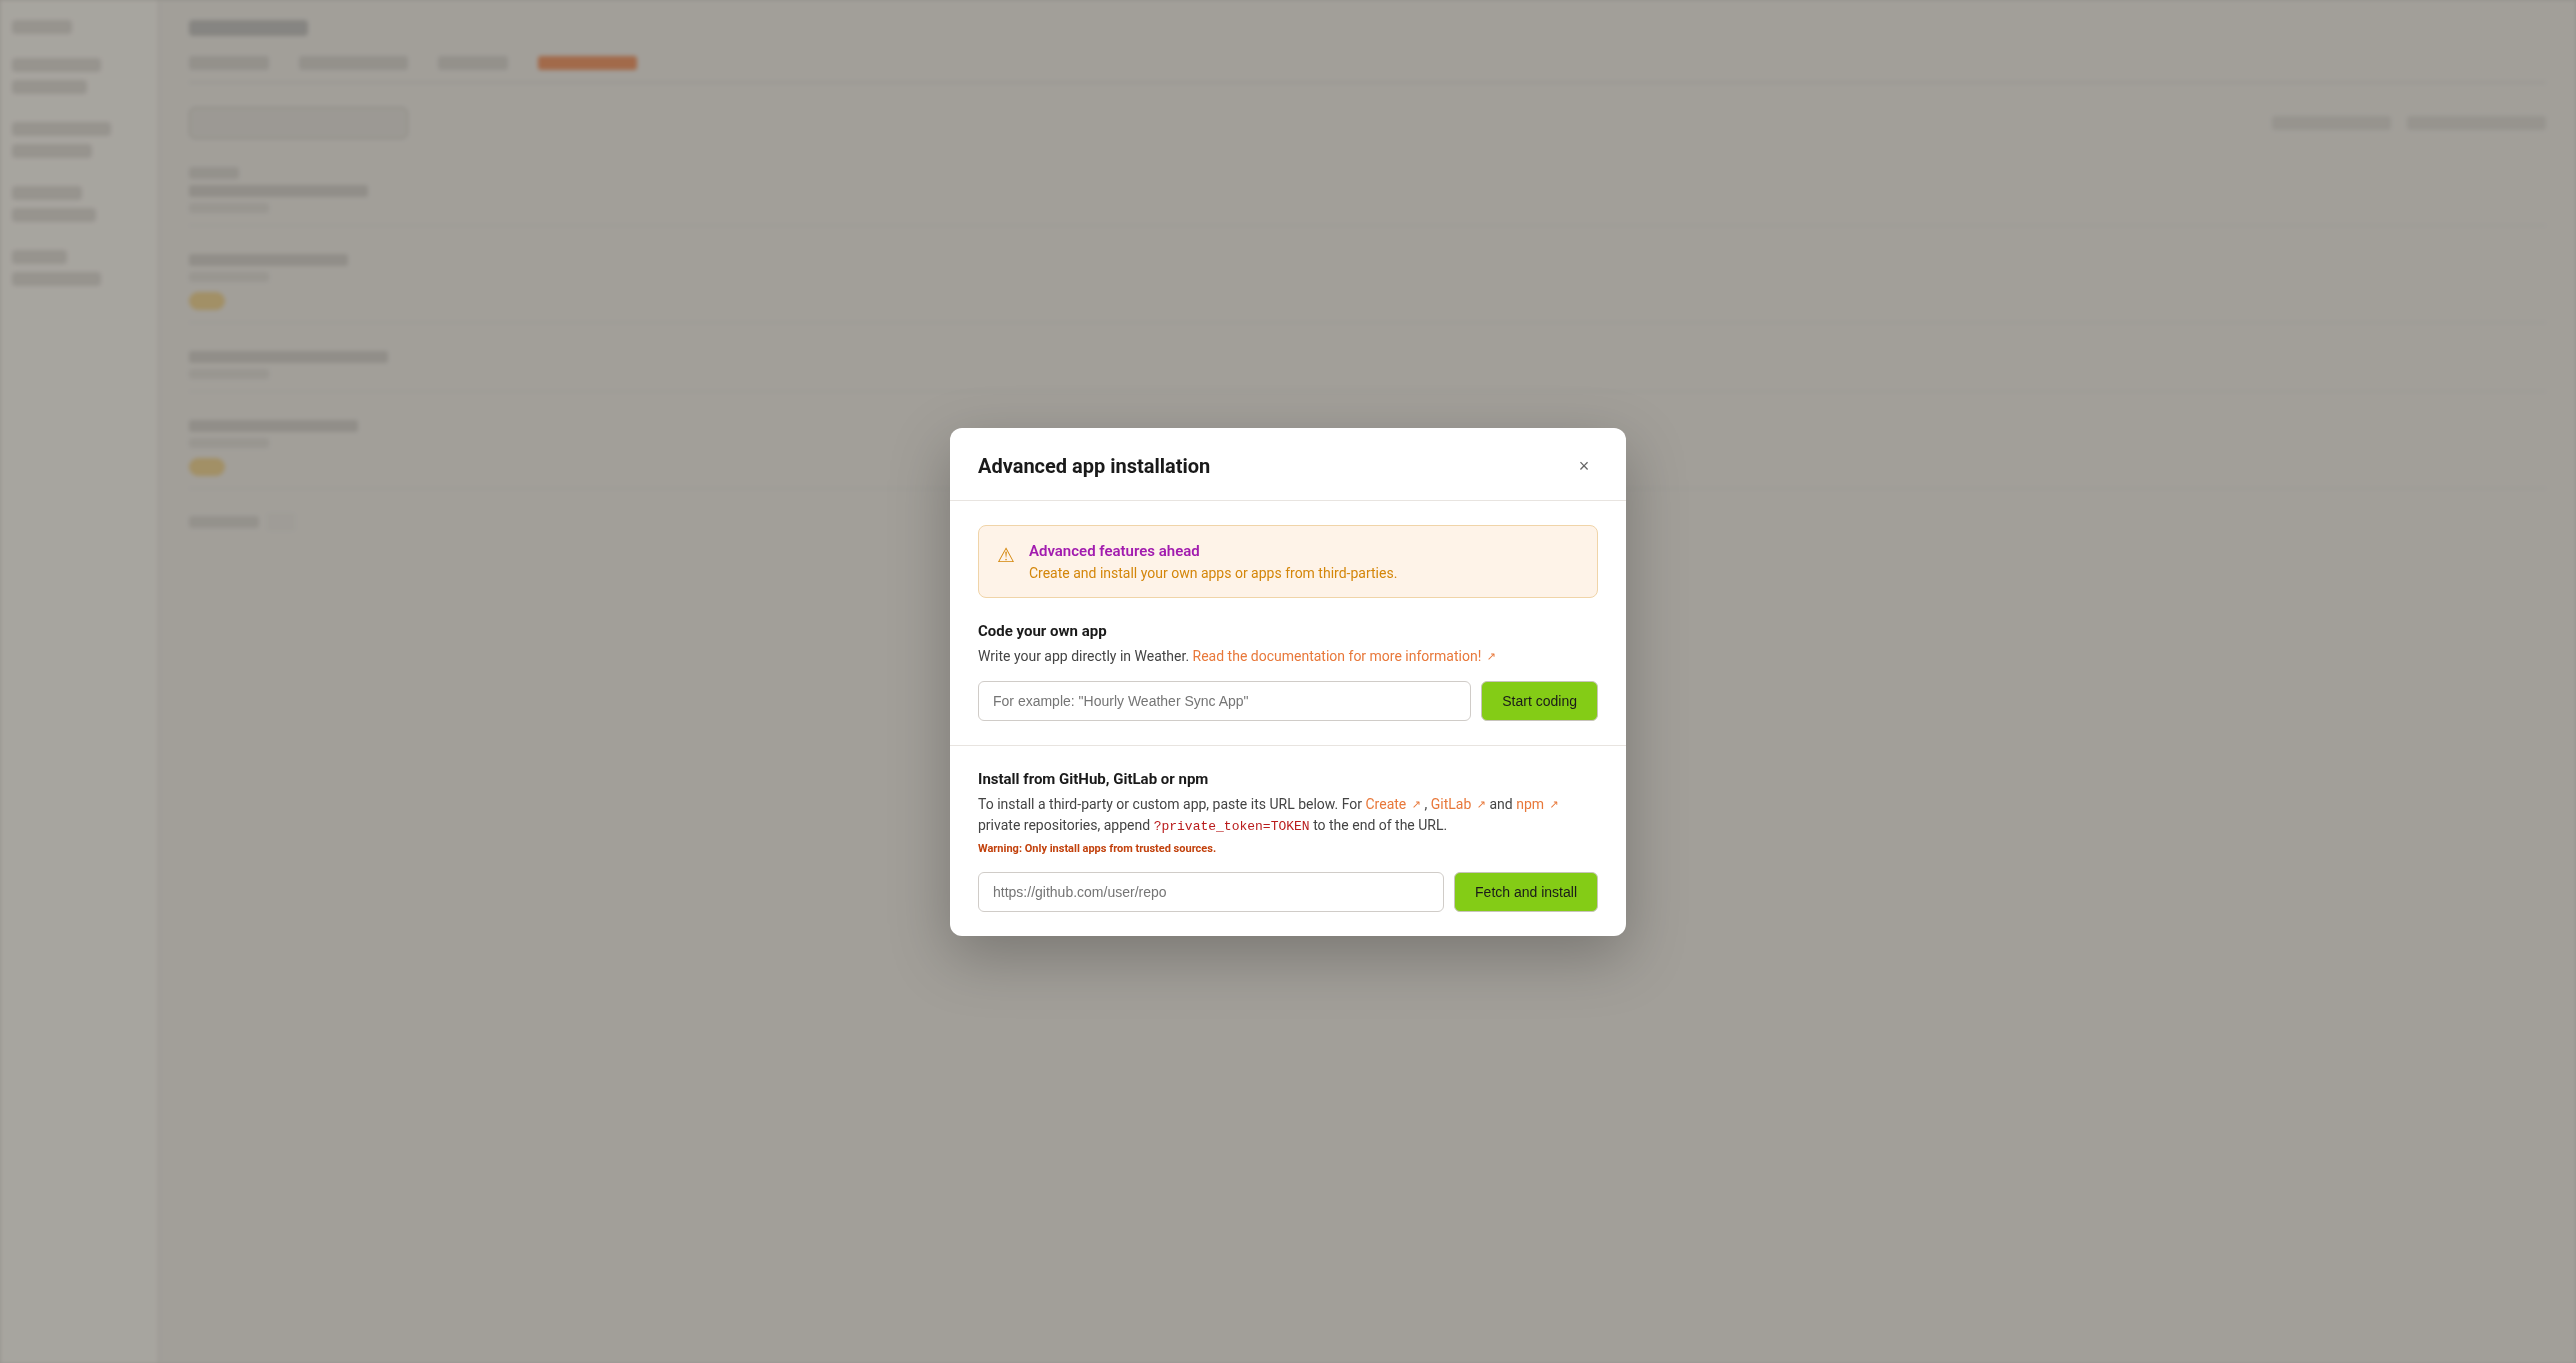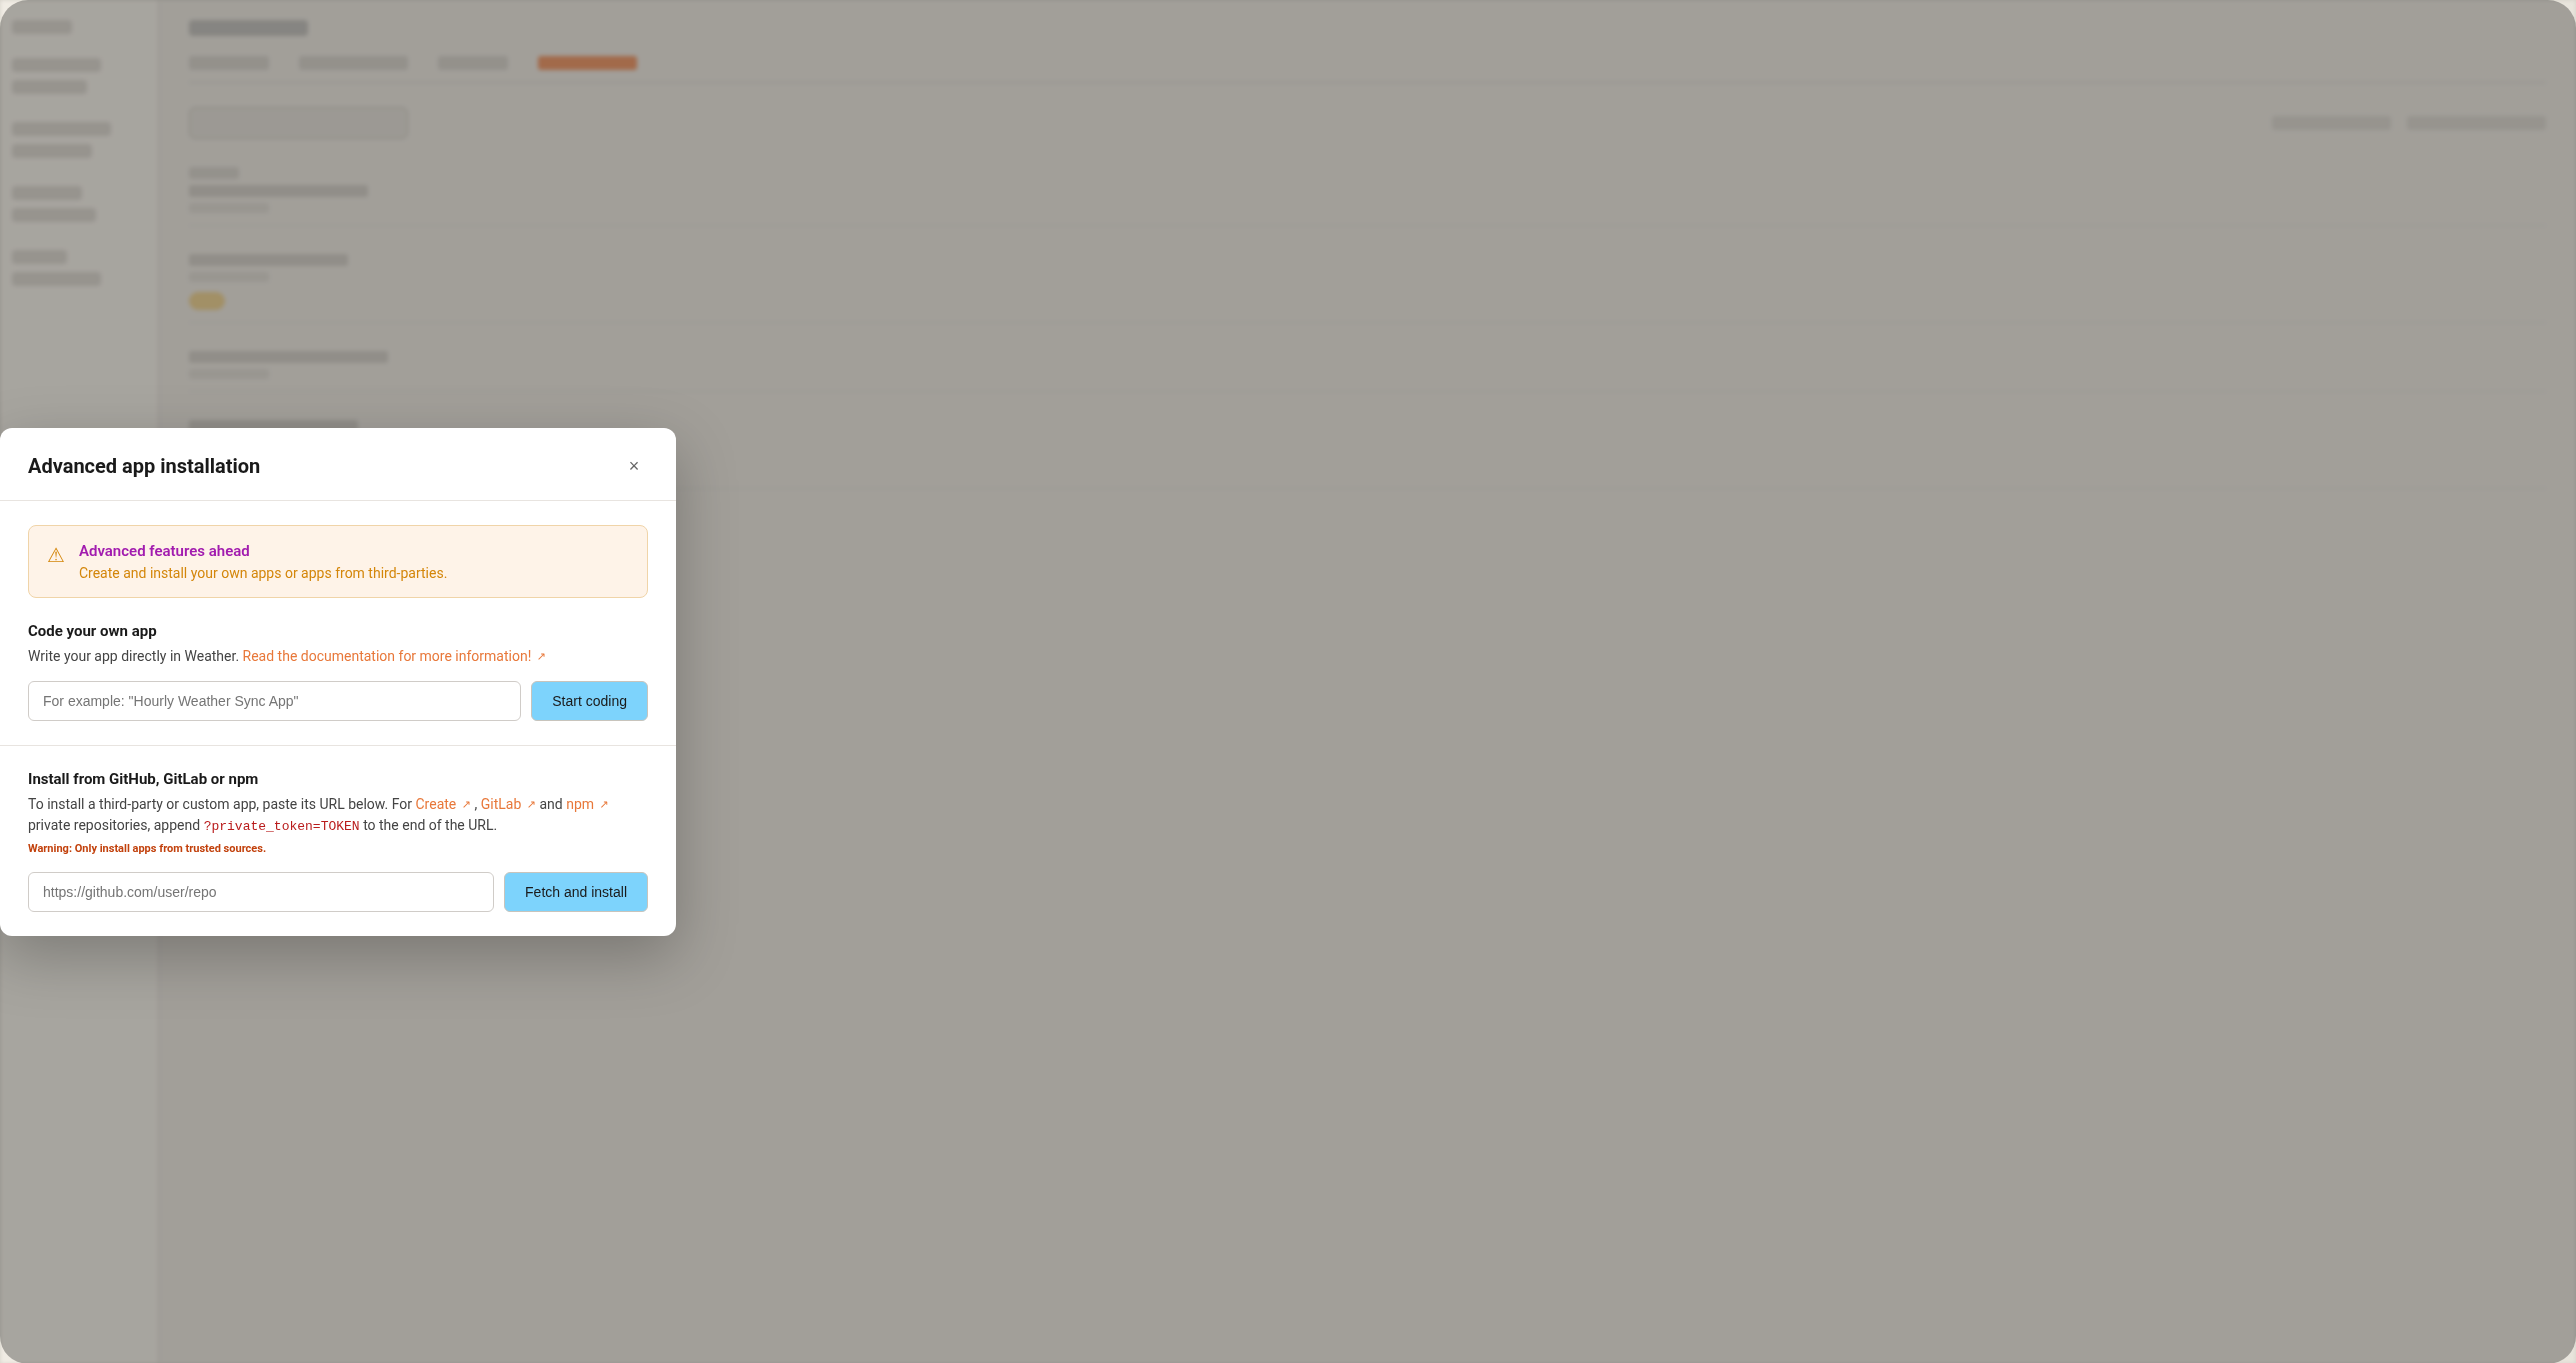--- a/index.html
+++ b/index.html
@@ -111,22 +111,21 @@
       opacity: 0.6;
     }
 
     
     .overlay {
       position: absolute;
       inset: 0;
       background: rgba(0,0,0,0.3);
       display: flex;
       align-items: center;
-      justify-content: flex-start;
-      border-radius: 28px;
+      justify-content: center;
     }
 
     
     .modal {
       background: #ffffff;
       border-radius: 12px;
       width: 676px;
       box-shadow: 0 20px 60px rgba(0,0,0,0.25);
       overflow: hidden;
     }
@@ -247,21 +246,21 @@
       color: #999;
       outline: none;
       background: #fff;
     }
 
     .btn-primary {
       height: 40px;
       padding: 0 20px;
       border: 1.5px solid #c8c4bc;
       border-radius: 6px;
-      background: #7dd3fc;
+      background: #84cc16;
       font-size: 14px;
       font-weight: 500;
       color: #1a1a1a;
       cursor: pointer;
       white-space: nowrap;
     }
 
     .warning-inline {
       font-size: 11px;
       color: #c2410c;

